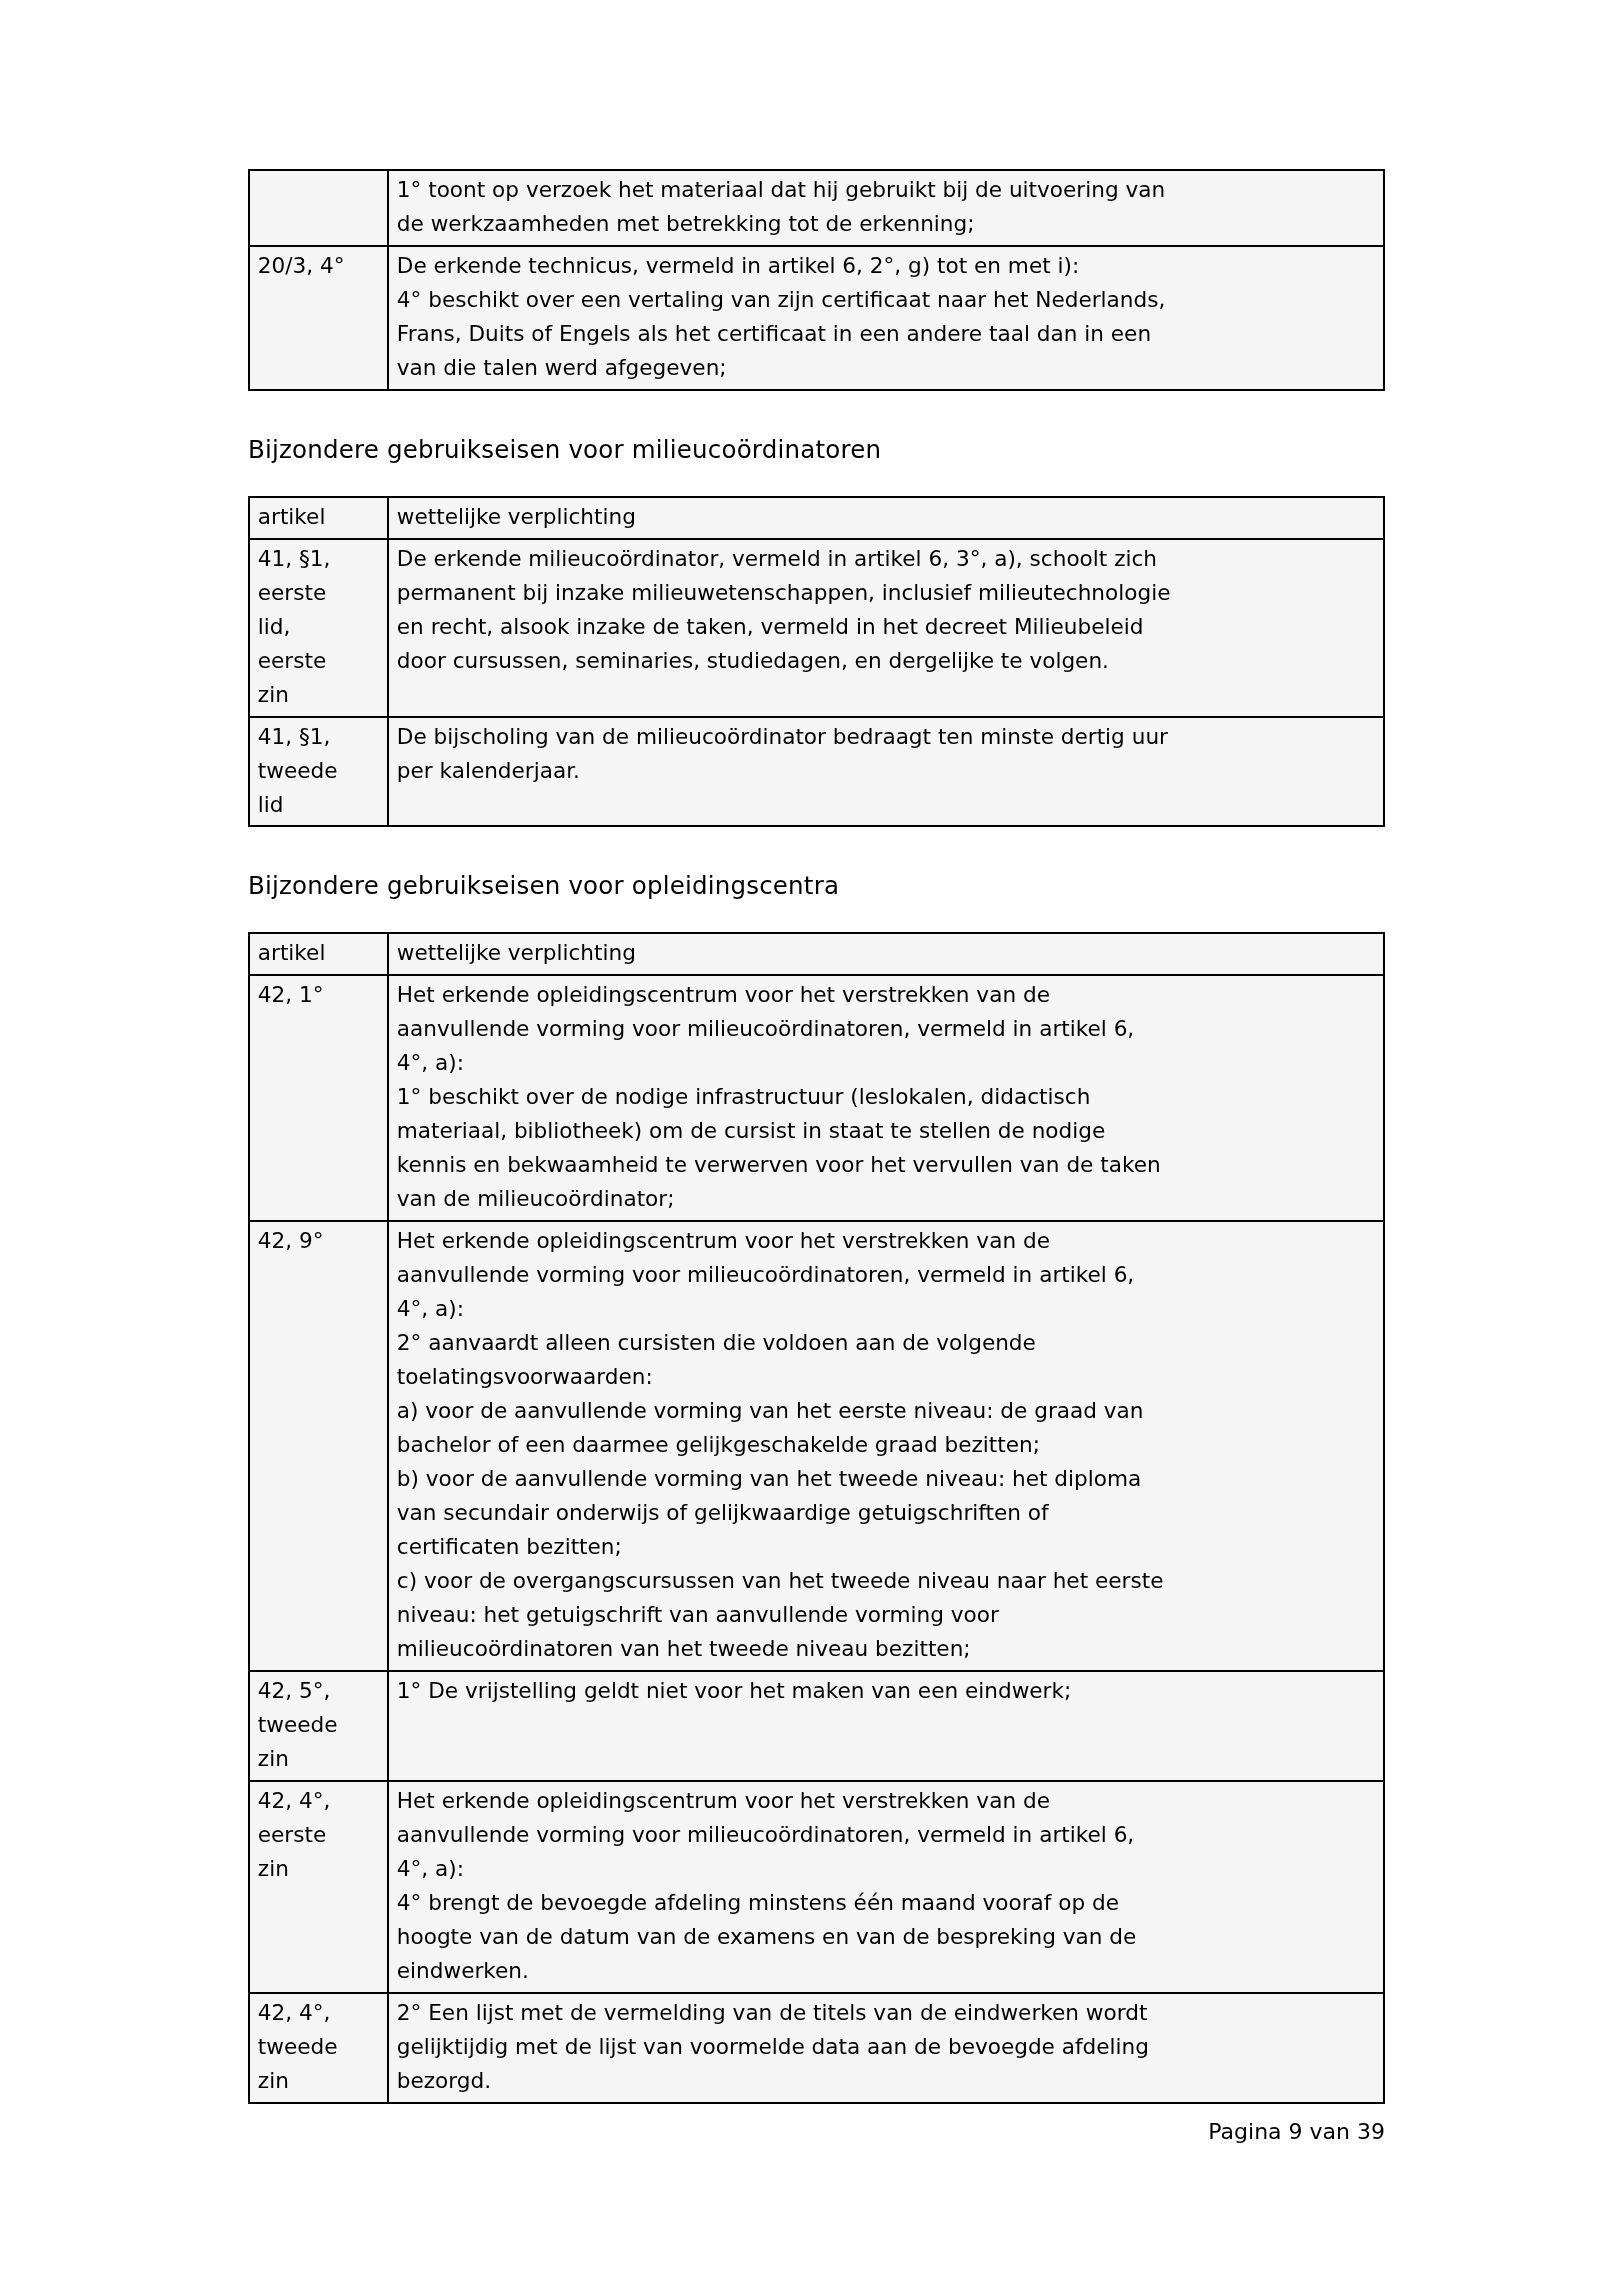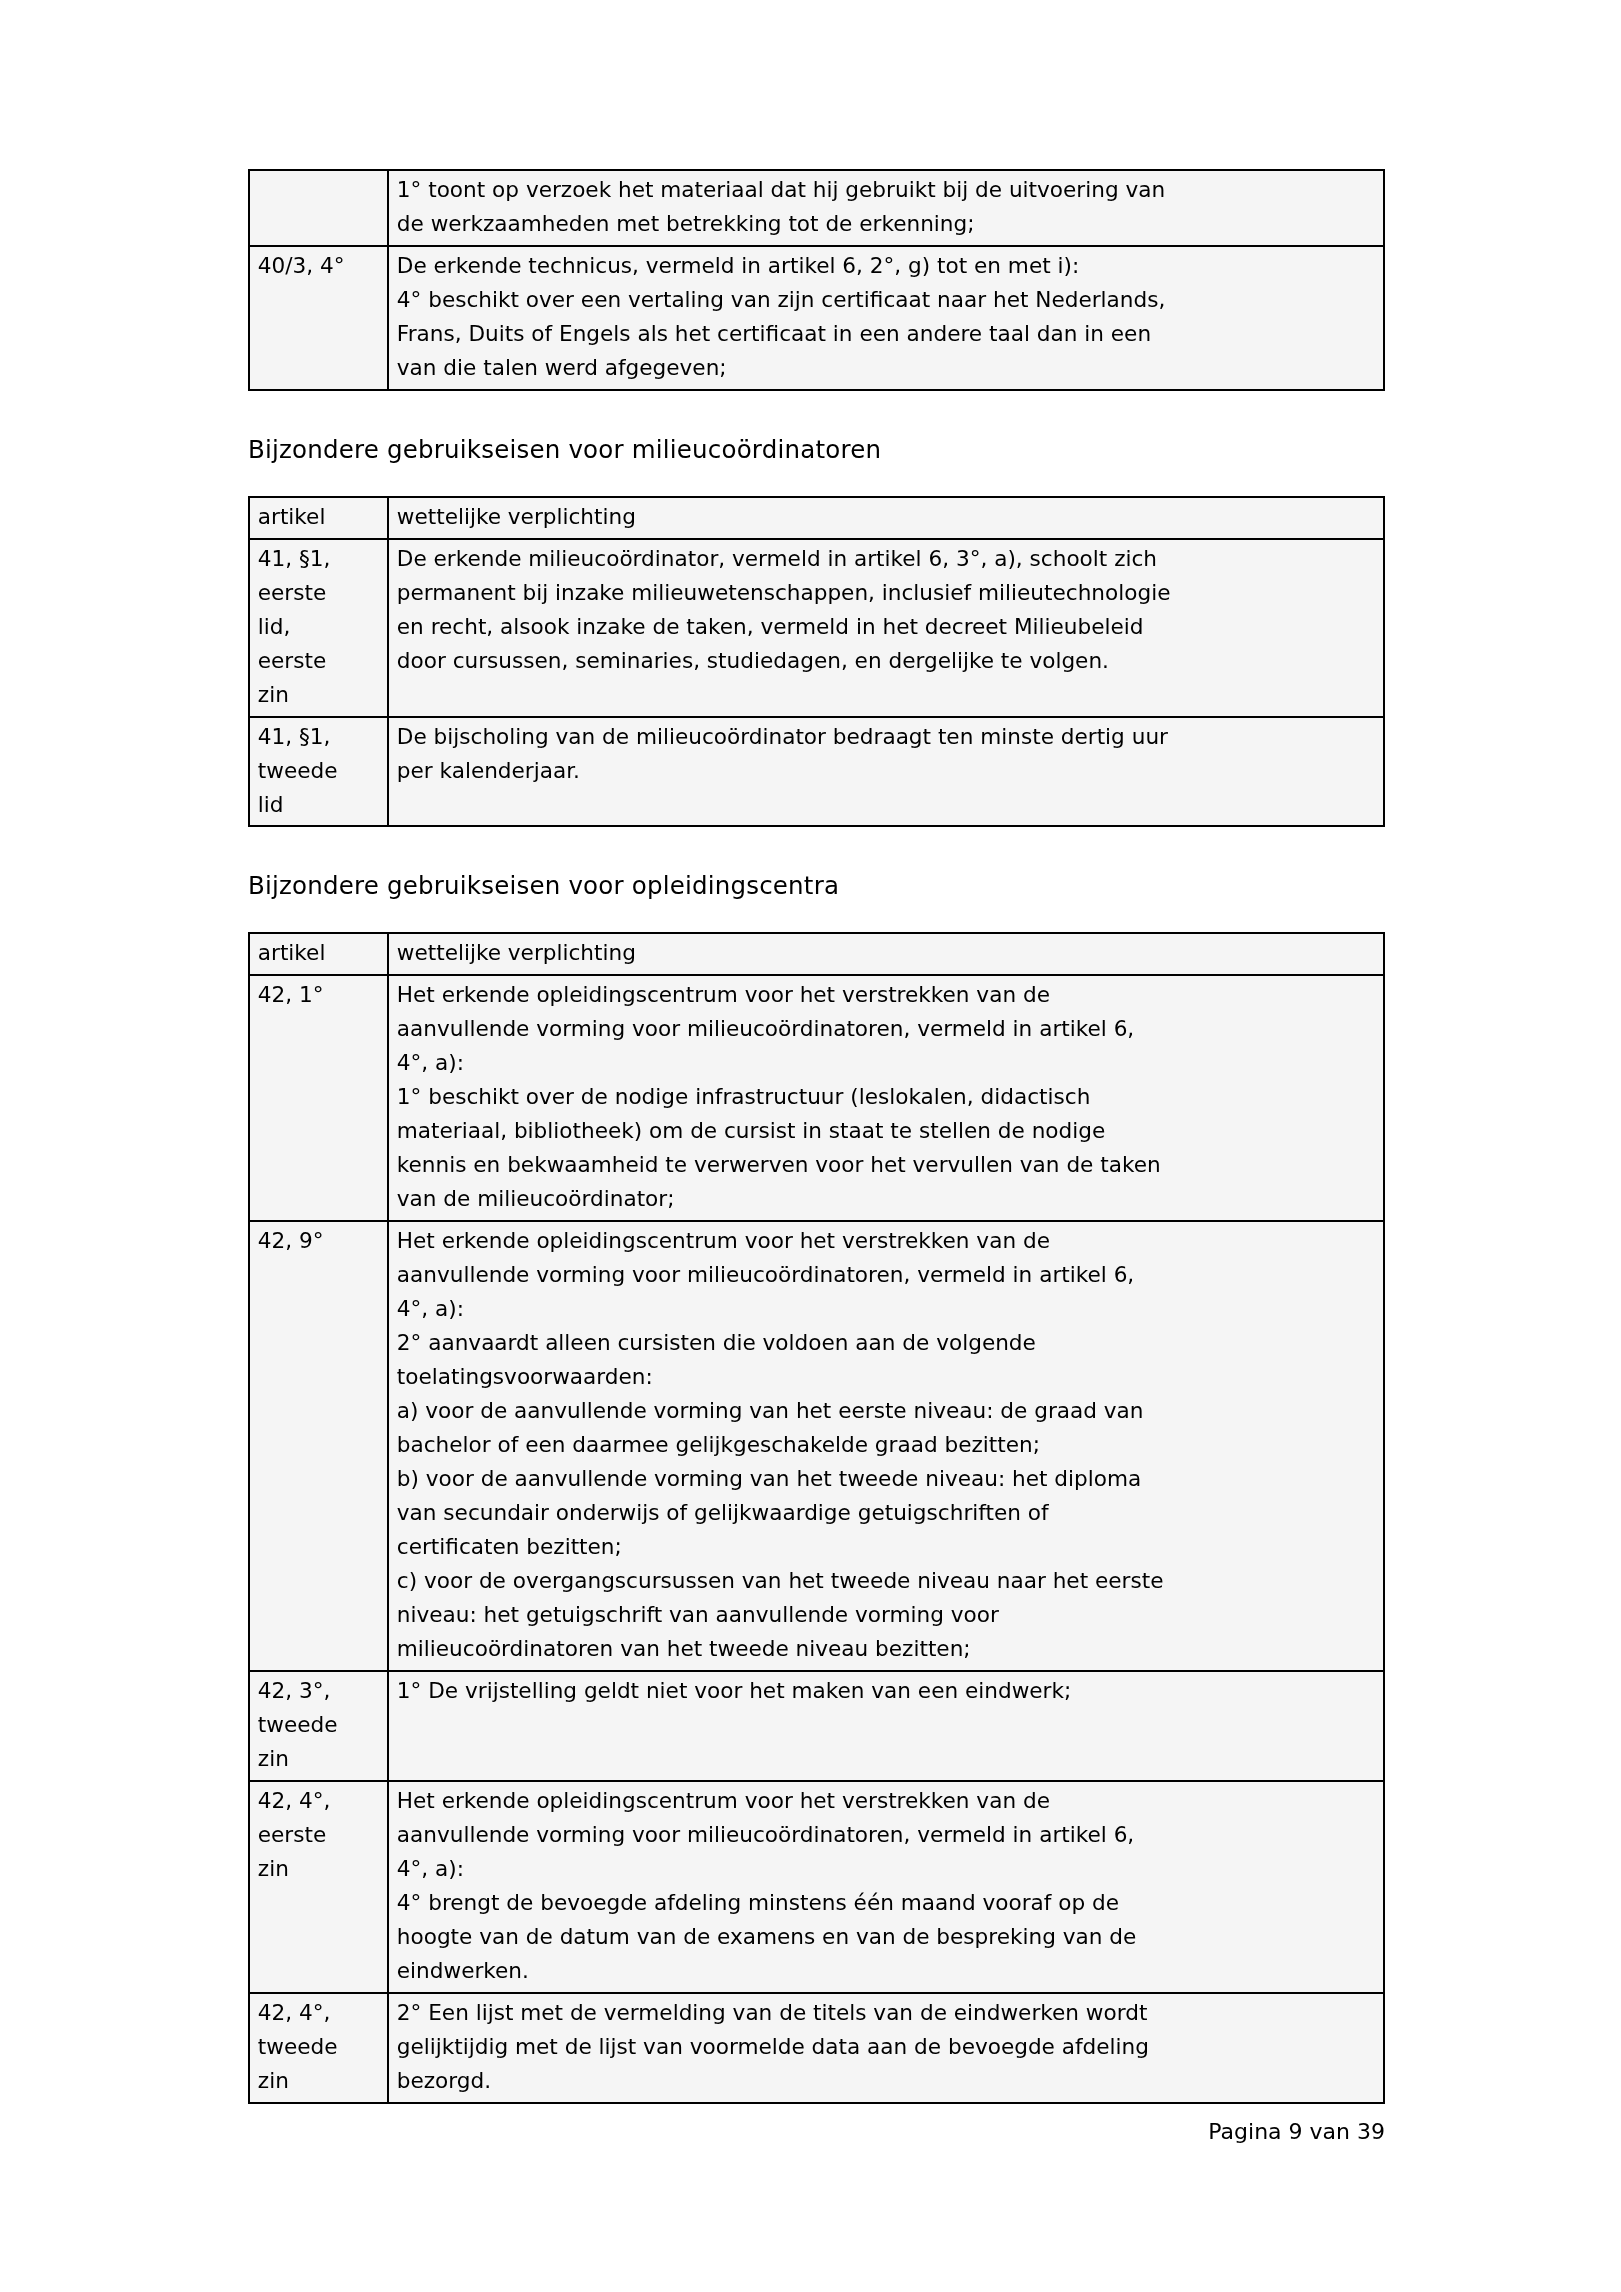--- a/index.html
+++ b/index.html
@@ -64,21 +64,21 @@
           <col class="c1">
           <col class="c2">
         </colgroup>
       <tbody>
         <tr>
           <td></td>
           <td>1° toont op verzoek het materiaal dat hij gebruikt bij de uitvoering van
 de werkzaamheden met betrekking tot de erkenning;</td>
         </tr>
         <tr>
-          <td>40/3, 4°</td>
+          <td>20/3, 4°</td>
           <td>De erkende technicus, vermeld in artikel 6, 2°, g) tot en met i):
 4° beschikt over een vertaling van zijn certificaat naar het Nederlands,
 Frans, Duits of Engels als het certificaat in een andere taal dan in een
 van die talen werd afgegeven;</td>
         </tr>
       </tbody>
     </table>
 
     <h2 class="section-heading">Bijzondere gebruikseisen voor milieucoördinatoren</h2>
 
@@ -145,21 +145,21 @@
 a) voor de aanvullende vorming van het eerste niveau: de graad van
 bachelor of een daarmee gelijkgeschakelde graad bezitten;
 b) voor de aanvullende vorming van het tweede niveau: het diploma
 van secundair onderwijs of gelijkwaardige getuigschriften of
 certificaten bezitten;
 c) voor de overgangscursussen van het tweede niveau naar het eerste
 niveau: het getuigschrift van aanvullende vorming voor
 milieucoördinatoren van het tweede niveau bezitten;</td>
         </tr>
         <tr>
-          <td>42, 3°,
+          <td>42, 5°,
 tweede
 zin</td>
           <td>1° De vrijstelling geldt niet voor het maken van een eindwerk;</td>
         </tr>
         <tr>
           <td>42, 4°,
 eerste
 zin</td>
           <td>Het erkende opleidingscentrum voor het verstrekken van de
 aanvullende vorming voor milieucoördinatoren, vermeld in artikel 6,

